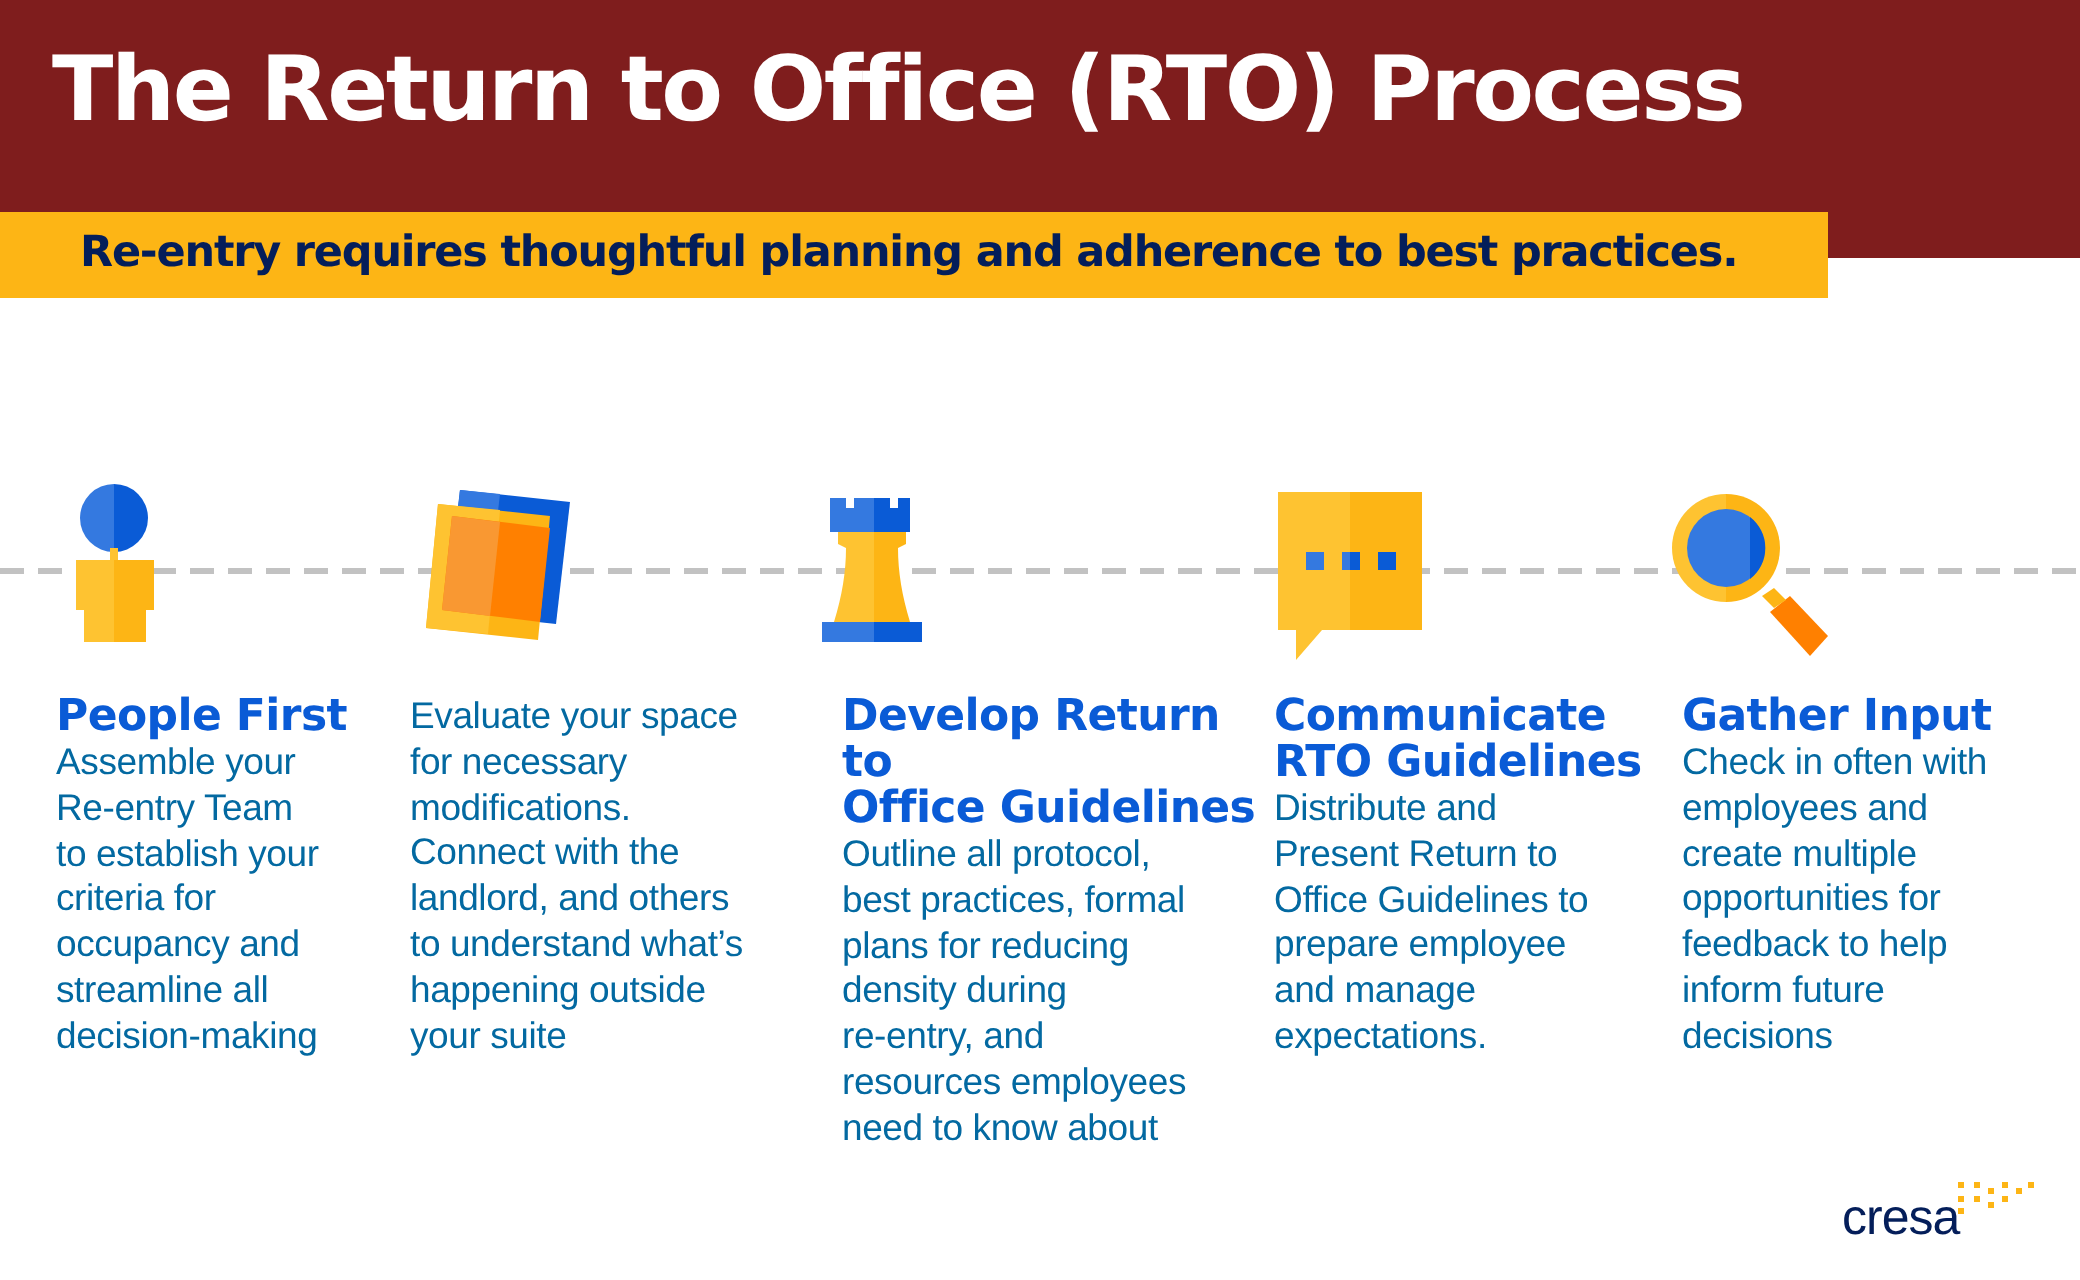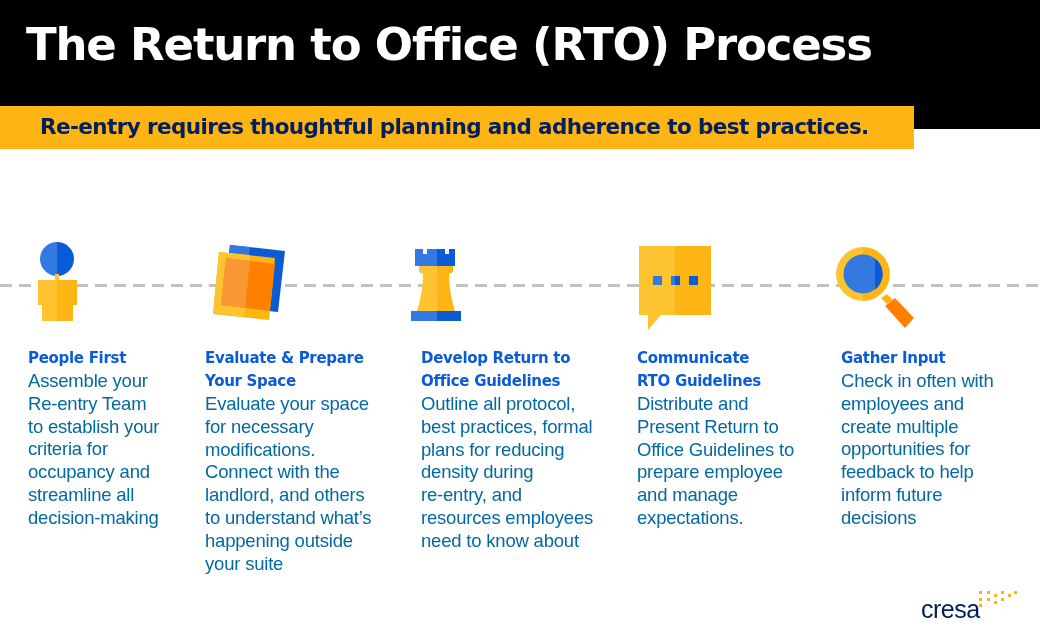--- a/index.html
+++ b/index.html
@@ -1,21 +1,21 @@
 <!DOCTYPE html>
 <html><head>
 <meta charset="utf-8">
 <style>
   * { margin: 0; padding: 0; box-sizing: border-box; }
   html, body { width: 1040px; height: 640px; background: #ffffff; overflow: hidden; }
   body { position: relative; font-family: "Liberation Sans", sans-serif; }
 
   .title-bar {
     position: absolute; left: 0; top: 0; width: 1040px; height: 129px;
-    background: #000000;
+    background: #7f1d1d;
   }
   .title {
     position: absolute; left: 26px; top: 18px;
     font-family: "DejaVu Sans", sans-serif; font-weight: bold;
     font-size: 45px; letter-spacing: -1.2px; color: #ffffff;
   }
   .subtitle-bar {
     position: absolute; left: 0; top: 106px; width: 914px; height: 43px;
     background: #fdb515;
   }
@@ -26,21 +26,21 @@
   }
   .timeline {
     position: absolute; left: 0; top: 284px; width: 1040px; height: 3px;
     background: repeating-linear-gradient(90deg, #c2c2c2 0 12px, transparent 12px 19px);
   }
   .icon { position: absolute; }
 
   .step { position: absolute; top: 347px; }
   .step-title {
     font-family: "DejaVu Sans", sans-serif; font-weight: bold;
-    font-size: 15px; line-height: 23px; color: #0a5bd6; letter-spacing: -0.3px;
+    font-size: 22px; line-height: 23px; color: #0a5bd6; letter-spacing: -0.3px;
   }
   .step-body {
     font-family: "Liberation Sans", sans-serif;
     font-size: 18.5px; line-height: 22.8px; color: #0369a1; letter-spacing: -0.2px;
     white-space: pre-line;
   }
 
   .logo {
     position: absolute; left: 921px; top: 595px;
     font-family: "Liberation Sans", sans-serif; font-size: 25px; color: #041e5a;
@@ -112,22 +112,20 @@
   <div class="step-title">People First</div>
   <div class="step-body">Assemble your
 Re-entry Team
 to establish your
 criteria for
 occupancy and
 streamline all
 decision-making</div>
 </div>
 <div class="step" style="left:205px;width:195px">
-  <div class="step-title" style="white-space:pre-line">Evaluate &amp; Prepare
-Your Space</div>
   <div class="step-body">Evaluate your space
 for necessary
 modifications.
 Connect with the
 landlord, and others
 to understand what’s
 happening outside
 your suite</div>
 </div>
 <div class="step" style="left:421px;width:215px">

